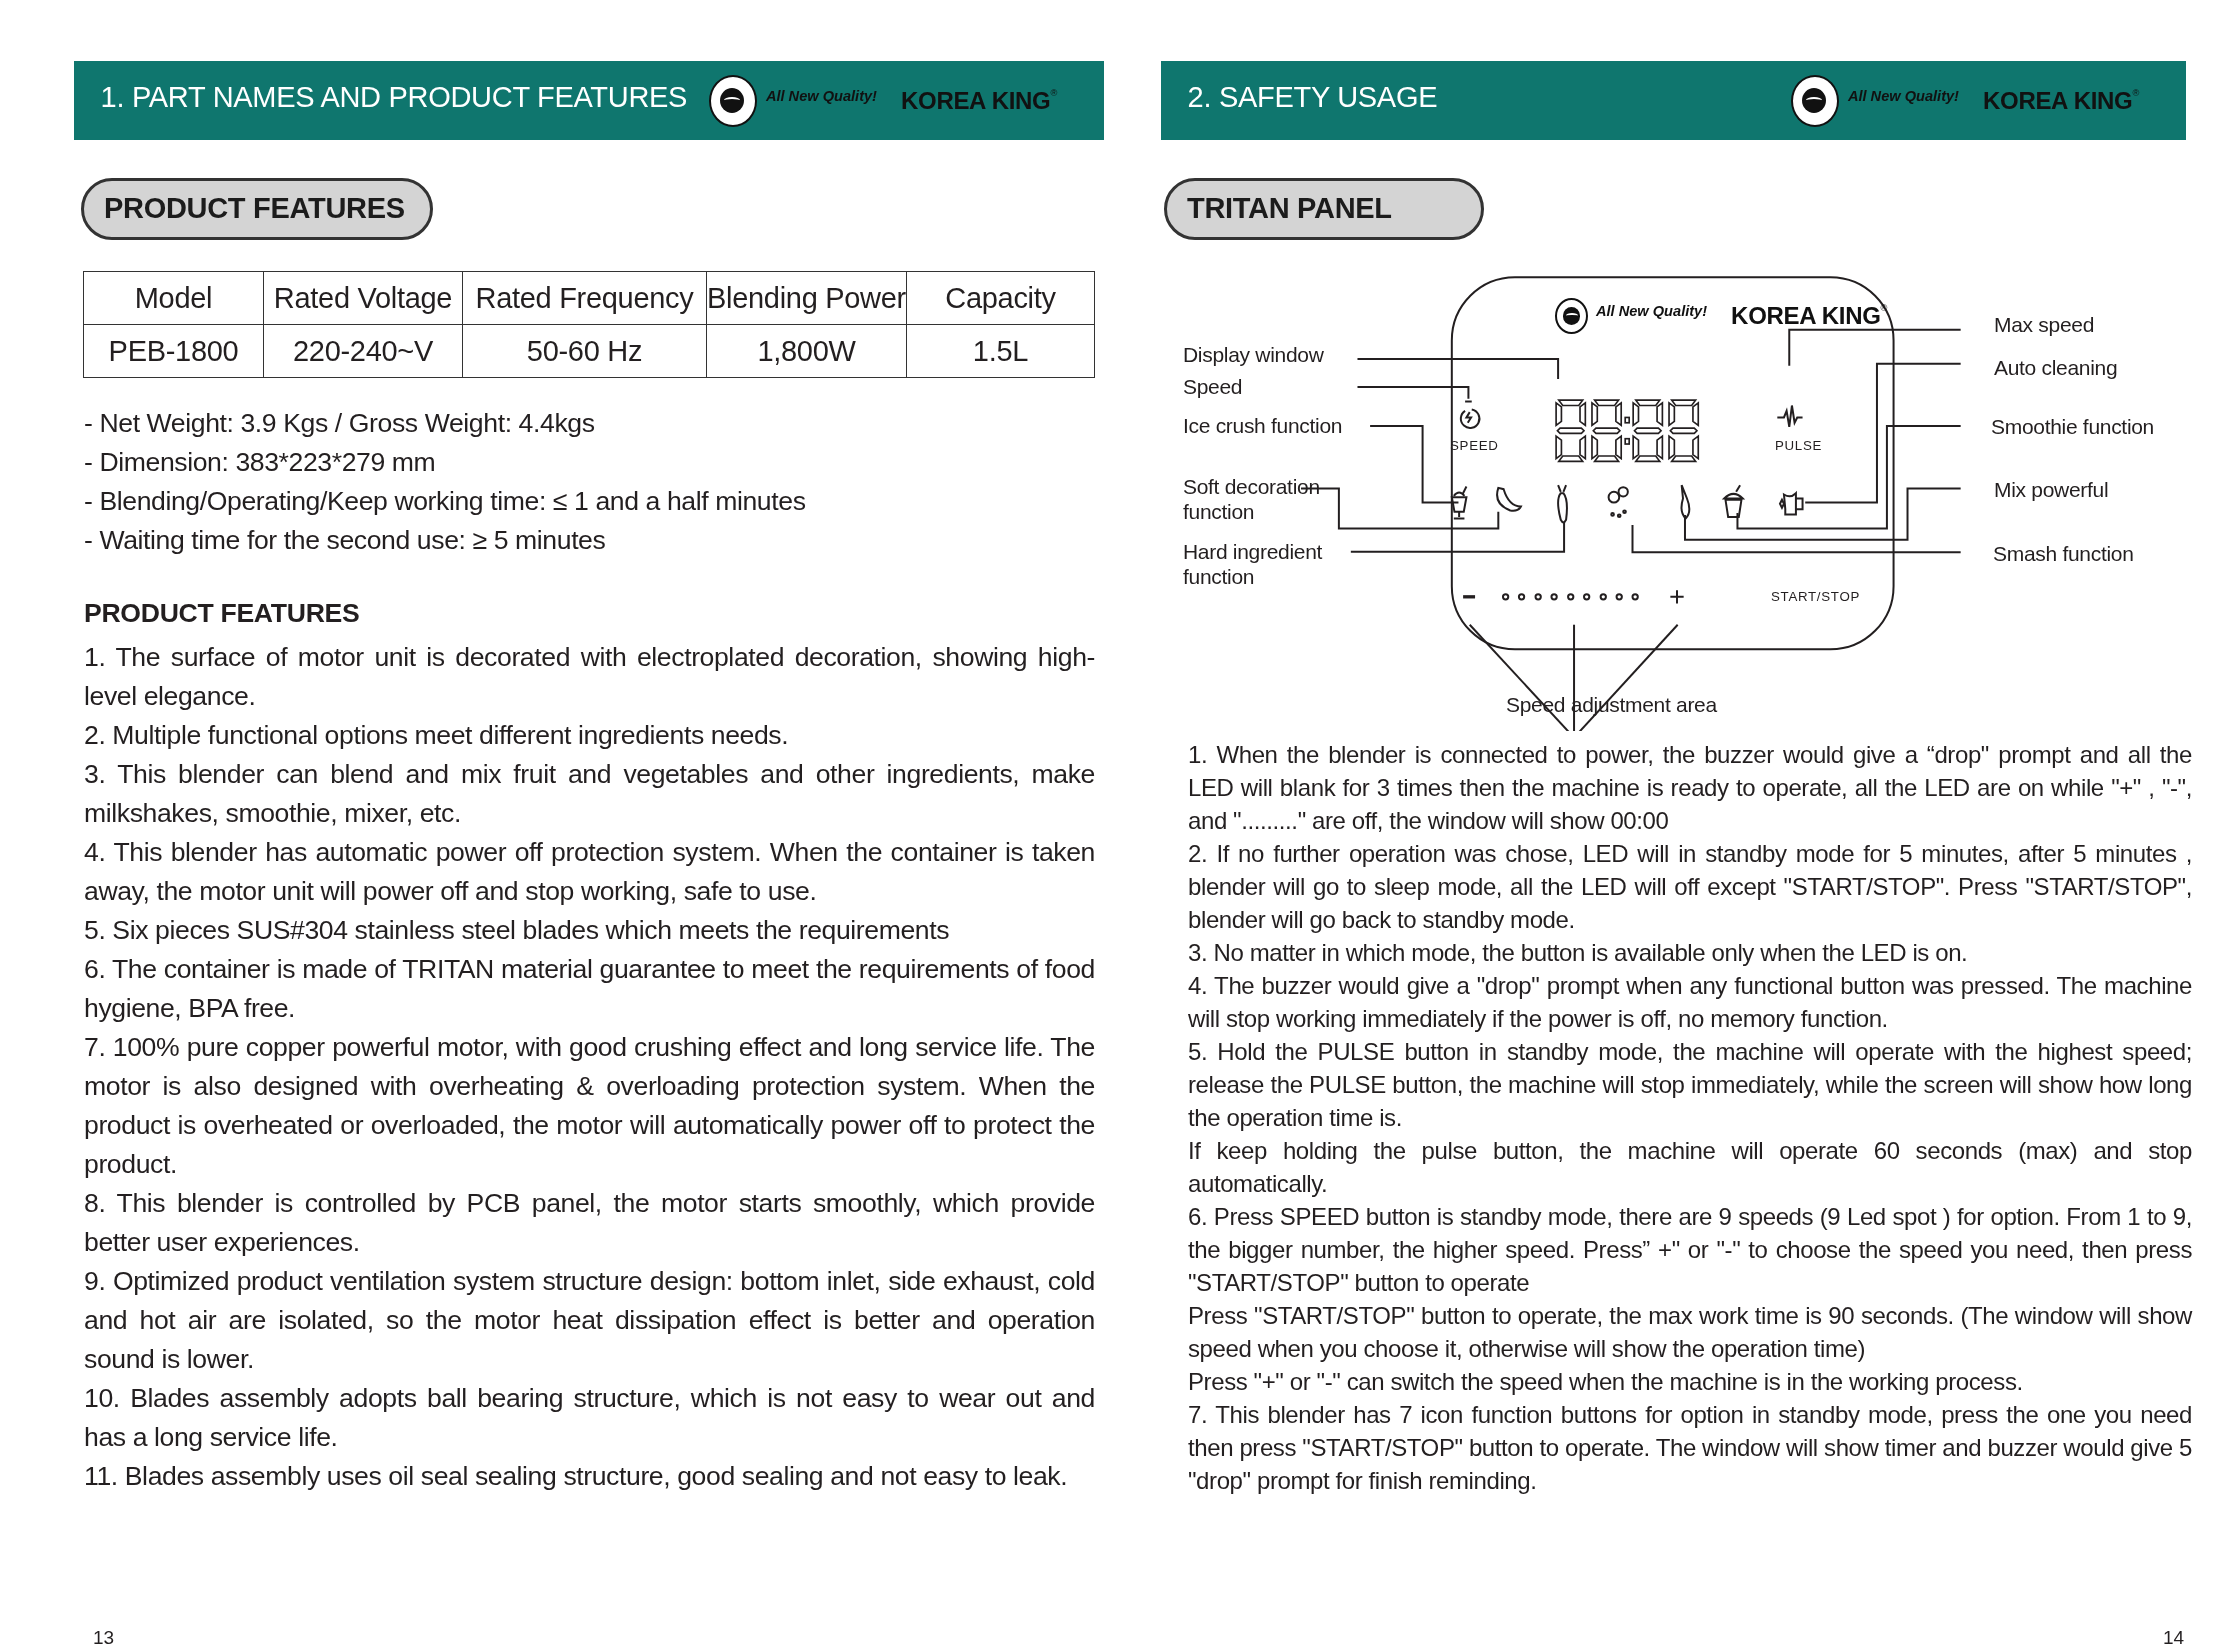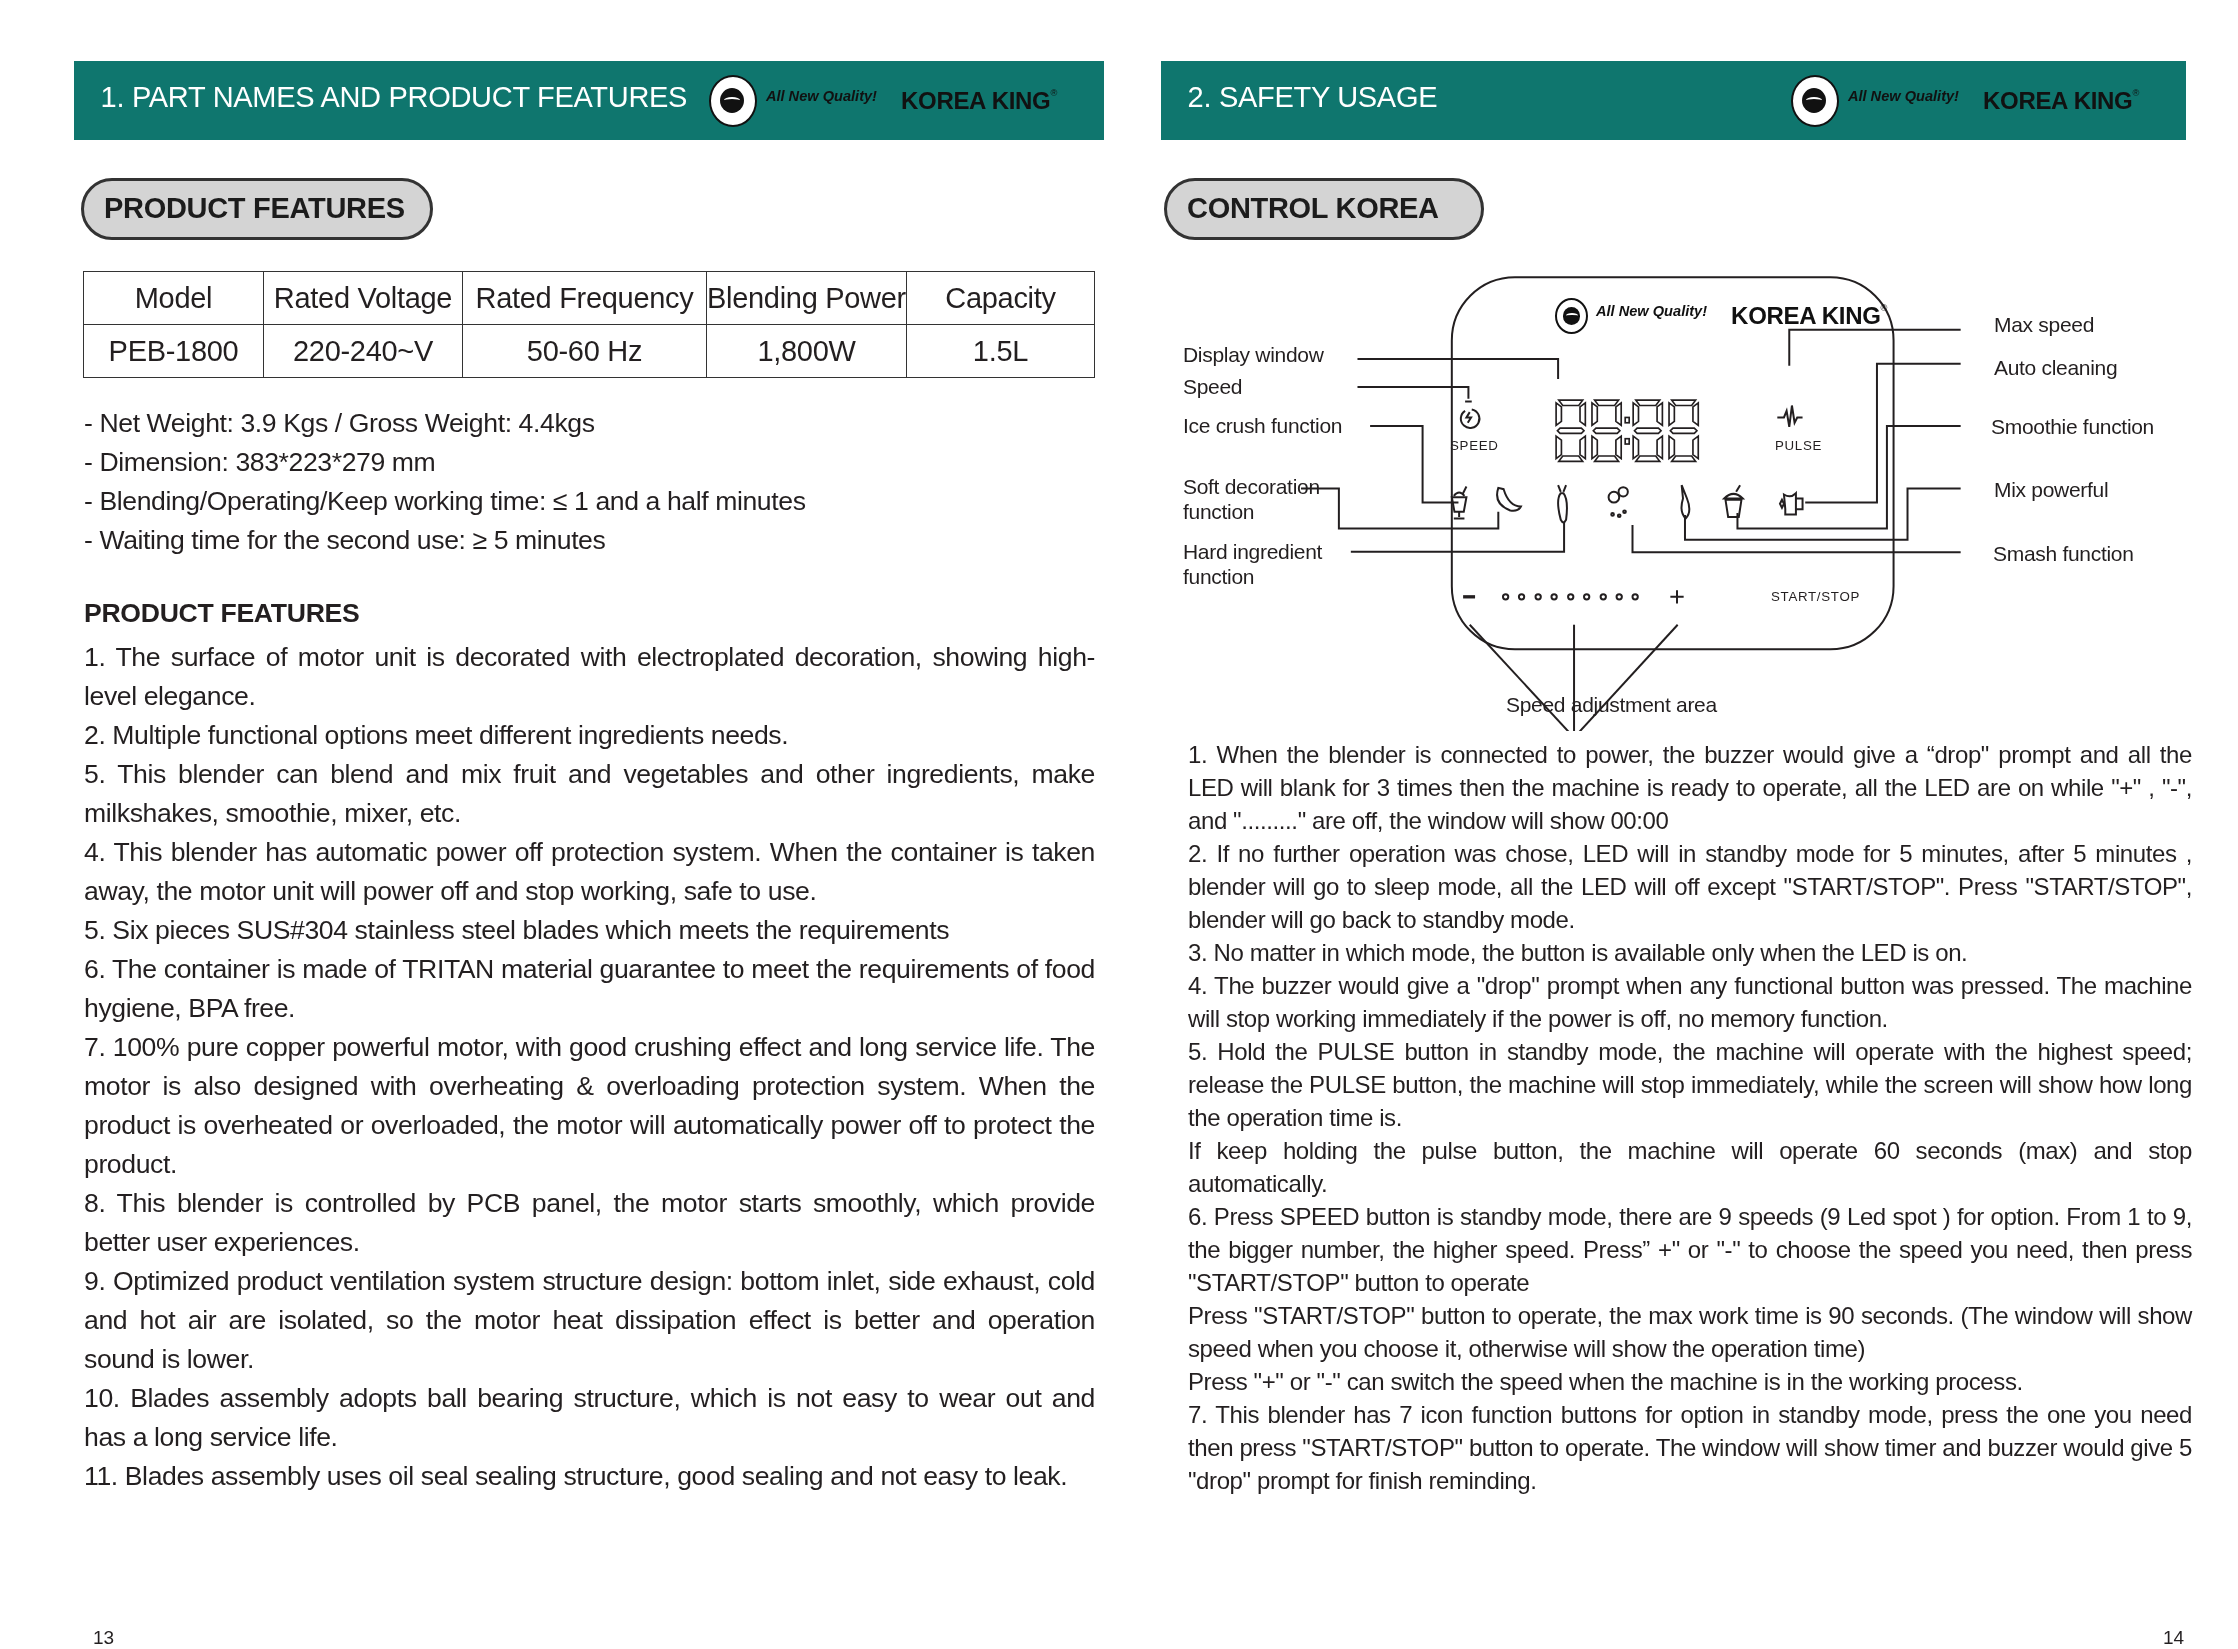--- a/index.html
+++ b/index.html
@@ -99,21 +99,21 @@
     <span class="para">- Dimension: 383*223*279 mm</span>
     <span class="para">- Blending/Operating/Keep working time: ≤ 1 and a half minutes</span>
     <span class="para">- Waiting time for the second use: ≥ 5 minutes</span>
   </div>
 
   <div class="features-heading">PRODUCT FEATURES</div>
 
   <div class="body-text features-list">
     <span class="para">1. The surface of motor unit is decorated with electroplated decoration, showing high-level elegance.</span>
     <span class="para">2. Multiple functional options meet different ingredients needs.</span>
-    <span class="para">5. This blender can blend and mix fruit and vegetables and other ingredients, make milkshakes, smoothie, mixer, etc.</span>
+    <span class="para">3. This blender can blend and mix fruit and vegetables and other ingredients, make milkshakes, smoothie, mixer, etc.</span>
     <span class="para">4. This blender has automatic power off protection system. When the container is taken away, the motor unit will power off and stop working, safe to use.</span>
     <span class="para">5. Six pieces SUS#304 stainless steel blades which meets the requirements</span>
     <span class="para">6. The container is made of TRITAN material guarantee to meet the requirements of food hygiene, BPA free.</span>
     <span class="para">7. 100% pure copper powerful motor, with good crushing effect and long service life. The motor is also designed with overheating &amp; overloading protection system. When the product is overheated or overloaded, the motor will automatically power off to protect the product.</span>
     <span class="para">8. This blender is controlled by PCB panel, the motor starts smoothly, which provide better user experiences.</span>
     <span class="para">9. Optimized product ventilation system structure design: bottom inlet, side exhaust, cold and hot air are isolated, so the motor heat dissipation effect is better and operation sound is lower.</span>
     <span class="para">10. Blades assembly adopts ball bearing structure, which is not easy to wear out and has a long service life.</span>
     <span class="para">11. Blades assembly uses oil seal sealing structure, good sealing and not easy to leak.</span>
   </div>
 
@@ -127,21 +127,21 @@
       <div class="brand-seal">
           <span class="wave"></span>
         </div>
       <div class="brand-text">
         <span class="brand-tag">All New Quality!</span>
         <span class="brand-name"><span>KOREA KING</span><sup>®</sup></span>
       </div>
     </div>
   </div>
 
-  <div class="pill">CONTROL KOREA</div>
+  <div class="pill">TRITAN PANEL</div>
 
   <div class="diagram">
     <svg width="1120" height="465" viewBox="0 0 1684 700">
       <g fill="none" stroke="#231f20" stroke-width="3">
 
         <rect x="500" y="17" width="665" height="560" rx="95" ry="95"></rect>
 
         <polyline points="358,140 660,140 660,170"></polyline>
 
         <polyline points="358,182 525,182 525,200"></polyline>

